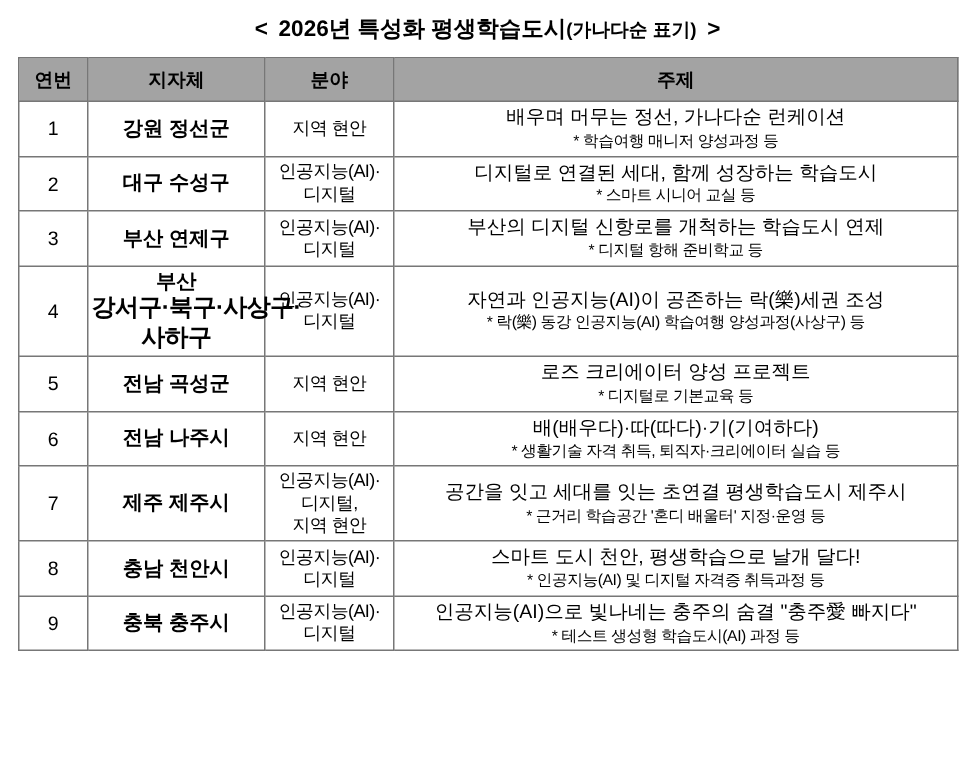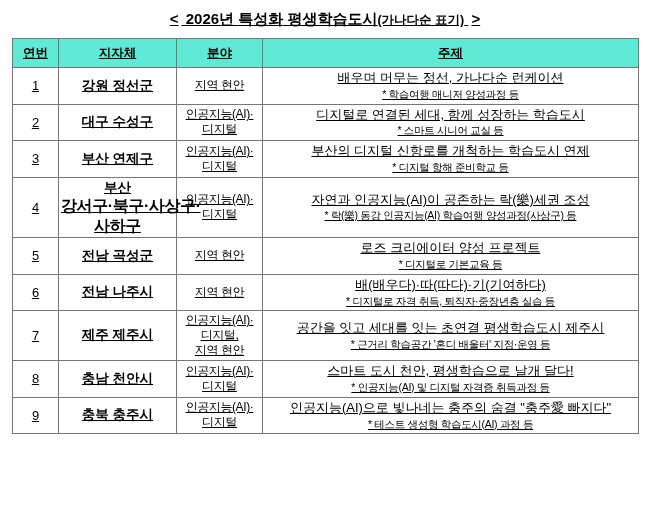--- a/index.html
+++ b/index.html
@@ -13,21 +13,20 @@
     font-family: "Liberation Sans", sans-serif;
     color: #000000;
     overflow: hidden;
   }
   .page {
     width: 650px;
     height: 519px;
     box-sizing: border-box;
     padding: 0 12px;
     position: relative;
-    text-decoration: underline;
   }
   .doc-title {
     text-align: center;
     font-size: 15px;
     font-weight: bold;
     letter-spacing: 0px;
     padding: 10px 0 9px 0;
     white-space: nowrap;
   }
   .doc-title .angle {
@@ -44,21 +43,21 @@
     table-layout: fixed;
     border: 1px solid #555555;
   }
   table.main th, table.main td {
     border: 1px solid #777777;
     text-align: center;
     vertical-align: middle;
     padding: 2px 2px;
   }
   table.main thead th {
-    background: #5eead4;
+    background: #a3a3a3;
     font-size: 12.5px;
     font-weight: bold;
     height: 22px;
     padding: 3px 2px;
   }
   col.c-no { width: 46px; }
   col.c-gov { width: 118px; }
   col.c-field { width: 86px; }
   col.c-topic { width: 376px; }
 
@@ -173,21 +172,21 @@
             <span class="main-line">로즈 크리에이터 양성 프로젝트</span>
             <span class="sub-line">* 디지털로 기본교육 등</span>
           </td>
         </tr>
         <tr class="row-h-1">
           <td class="no">6</td>
           <td class="gov"><span>전남 나주시</span></td>
           <td class="field"><span>지역 현안</span></td>
           <td class="topic">
             <span class="main-line">배(배우다)·따(따다)·기(기여하다)</span>
-            <span class="sub-line">* 디지털로 자격 취득, 퇴직자·중장년층 실습 등</span>
+            <span class="sub-line">* 생활기술 자격 취득, 퇴직자·크리에이터 실습 등</span>
           </td>
         </tr>
         <tr class="row-h-1">
           <td class="no">7</td>
           <td class="gov"><span>제주 제주시</span></td>
           <td class="field"><span>인공지능(AI)·</span><br><span>디지털,</span><br><span>지역 현안</span></td>
           <td class="topic">
             <span class="main-line">공간을 잇고 세대를 잇는 초연결 평생학습도시 제주시</span>
             <span class="sub-line">* 근거리 학습공간 '혼디 배울터' 지정·운영 등</span>
           </td>

